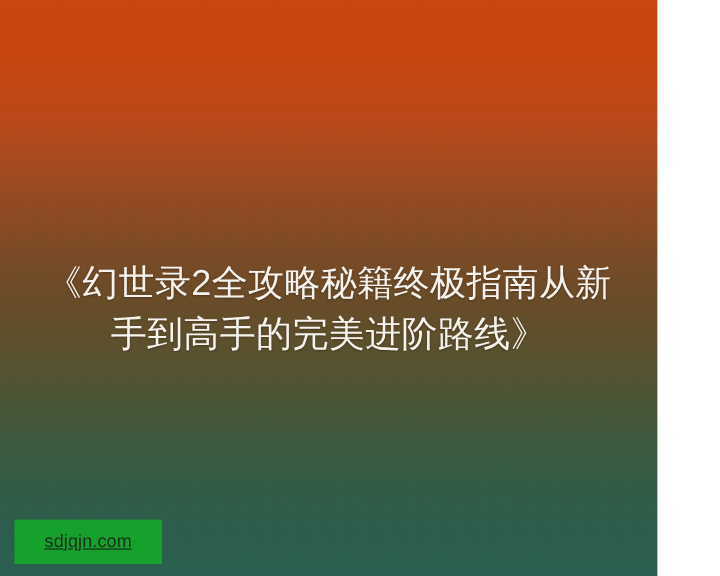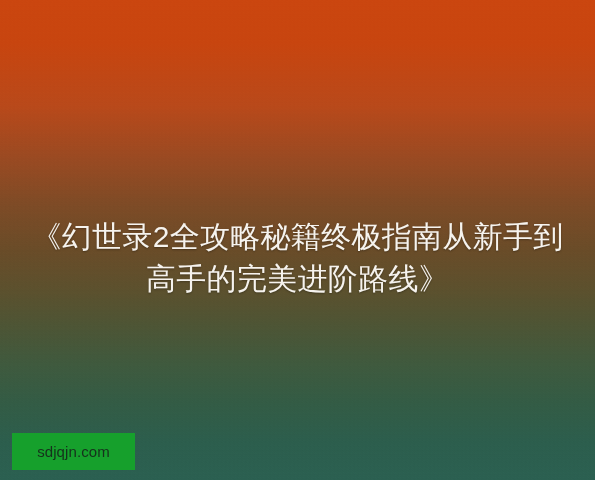--- a/index.html
+++ b/index.html
@@ -4,21 +4,21 @@
 <title>Banner</title>
 <style>
   html, body {
     margin: 0;
     padding: 0;
     background: #ffffff;
   }
 
   #banner {
     position: relative;
-    width: 595px;
+    width: 548px;
     height: 480px;
     overflow: hidden;
     font-family: "Liberation Sans", "DejaVu Sans", sans-serif;
     -webkit-font-smoothing: antialiased;
   }
 
   
   #gradient-layer {
     position: absolute;
     inset: 0;
@@ -102,20 +102,21 @@
     justify-content: center;
   }
 
   #watermark-text {
     color: #16301c;
     font-size: 15px;
     line-height: 1;
     letter-spacing: 0.1px;
     font-weight: 400;
     font-family: "Liberation Sans", "DejaVu Sans", sans-serif;
+    text-decoration: underline;
   }
 </style>
 </head>
 <body>
 
 <div id="banner">
 
   <div id="gradient-layer"></div>
 
   <div id="noise-layer"></div>

